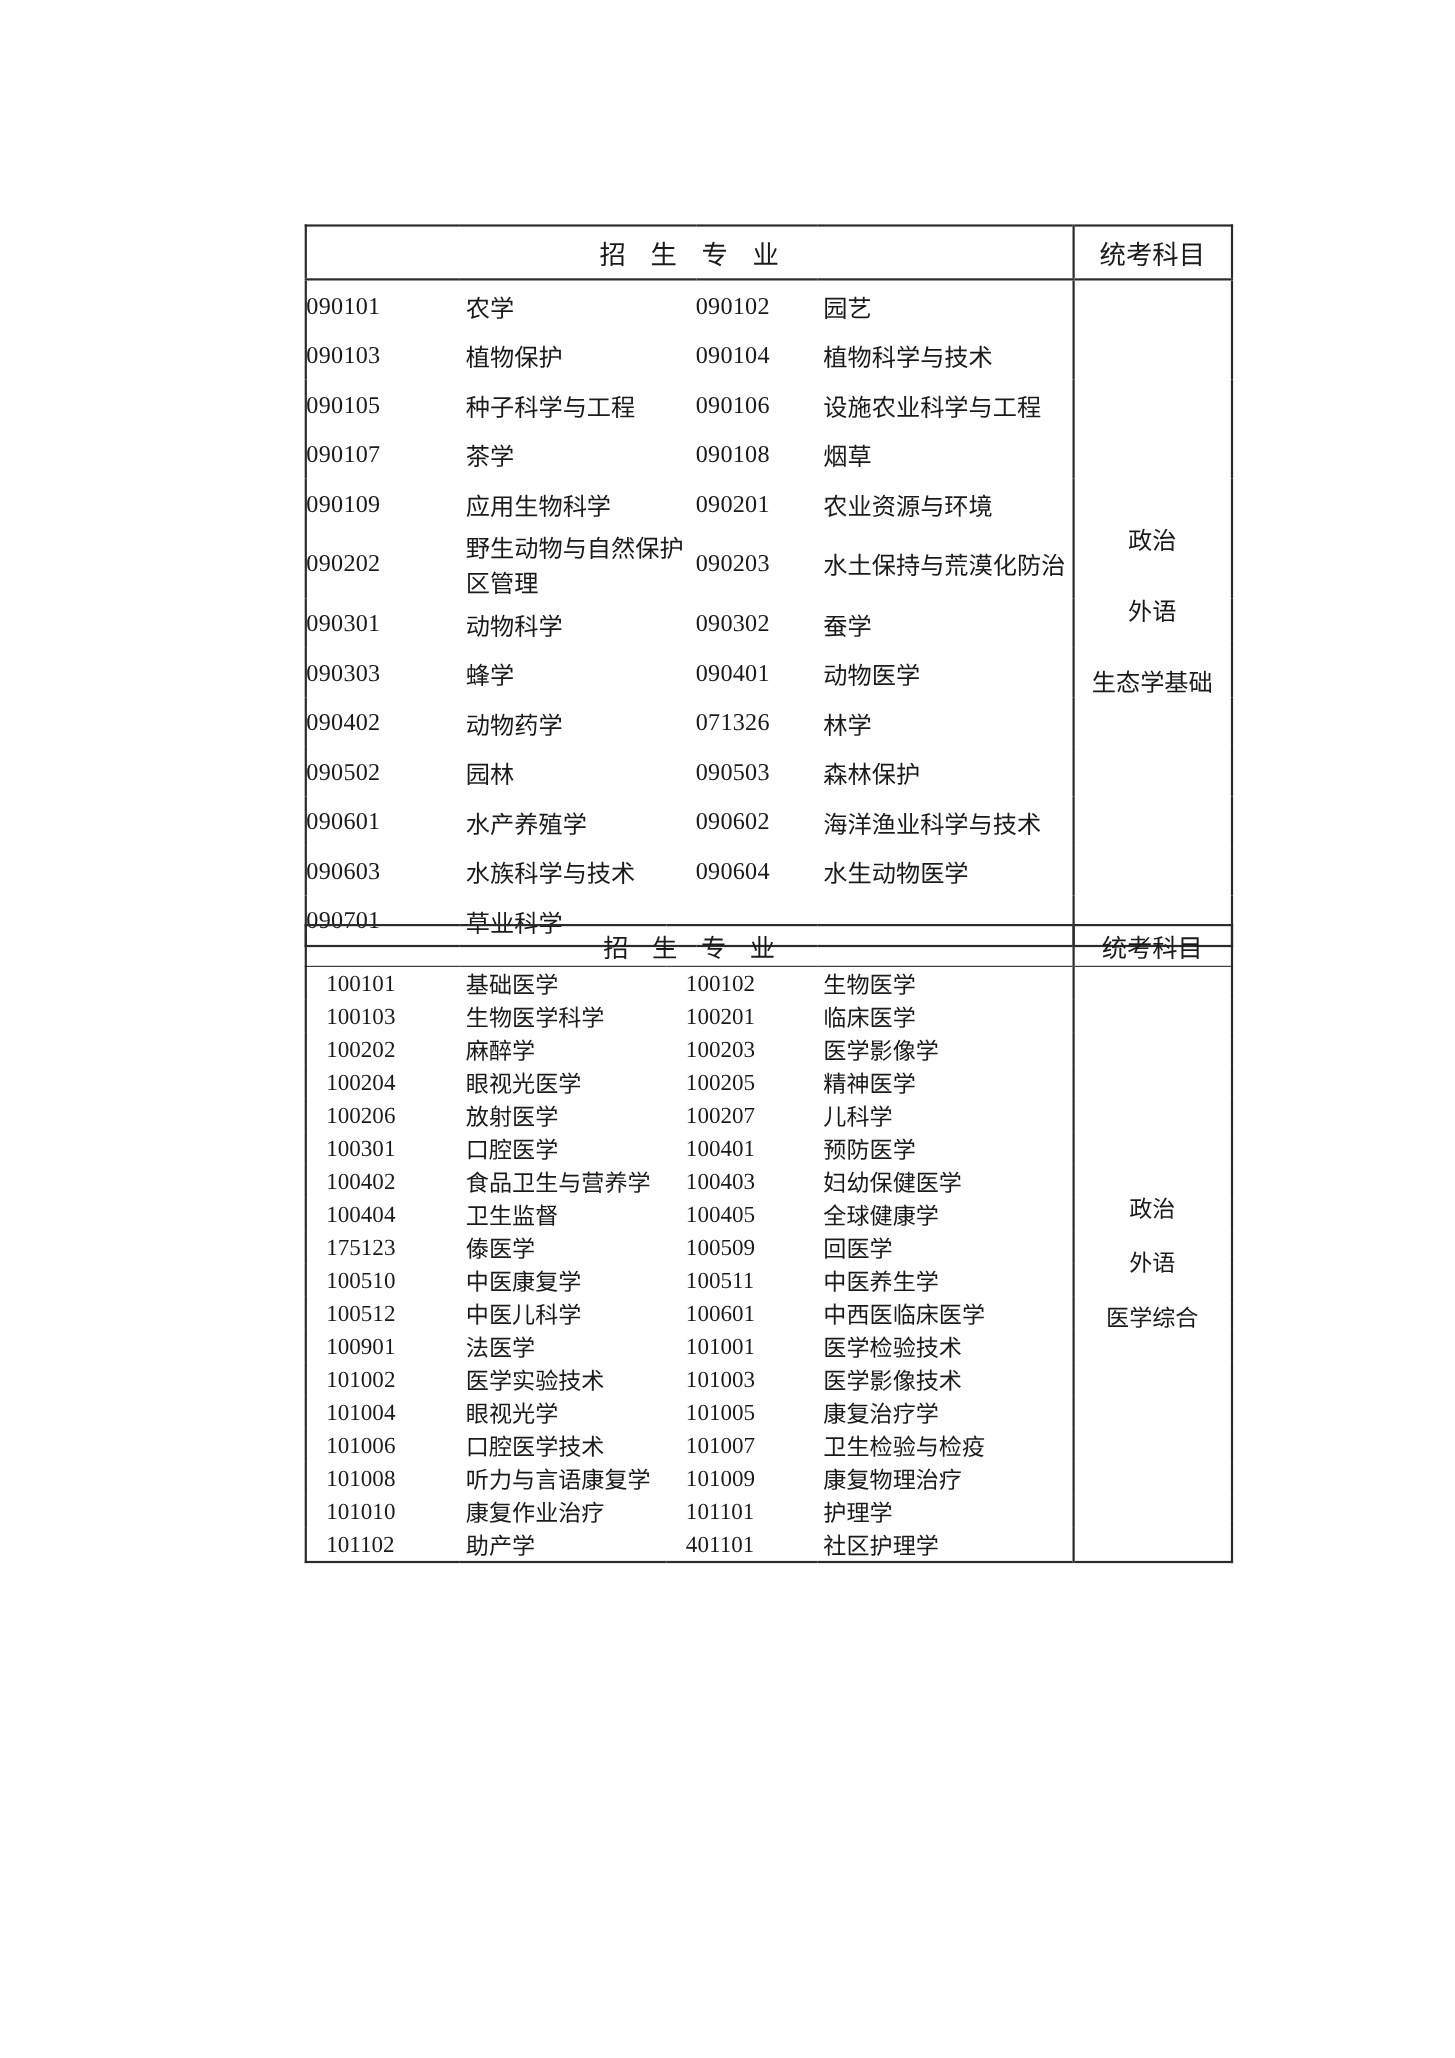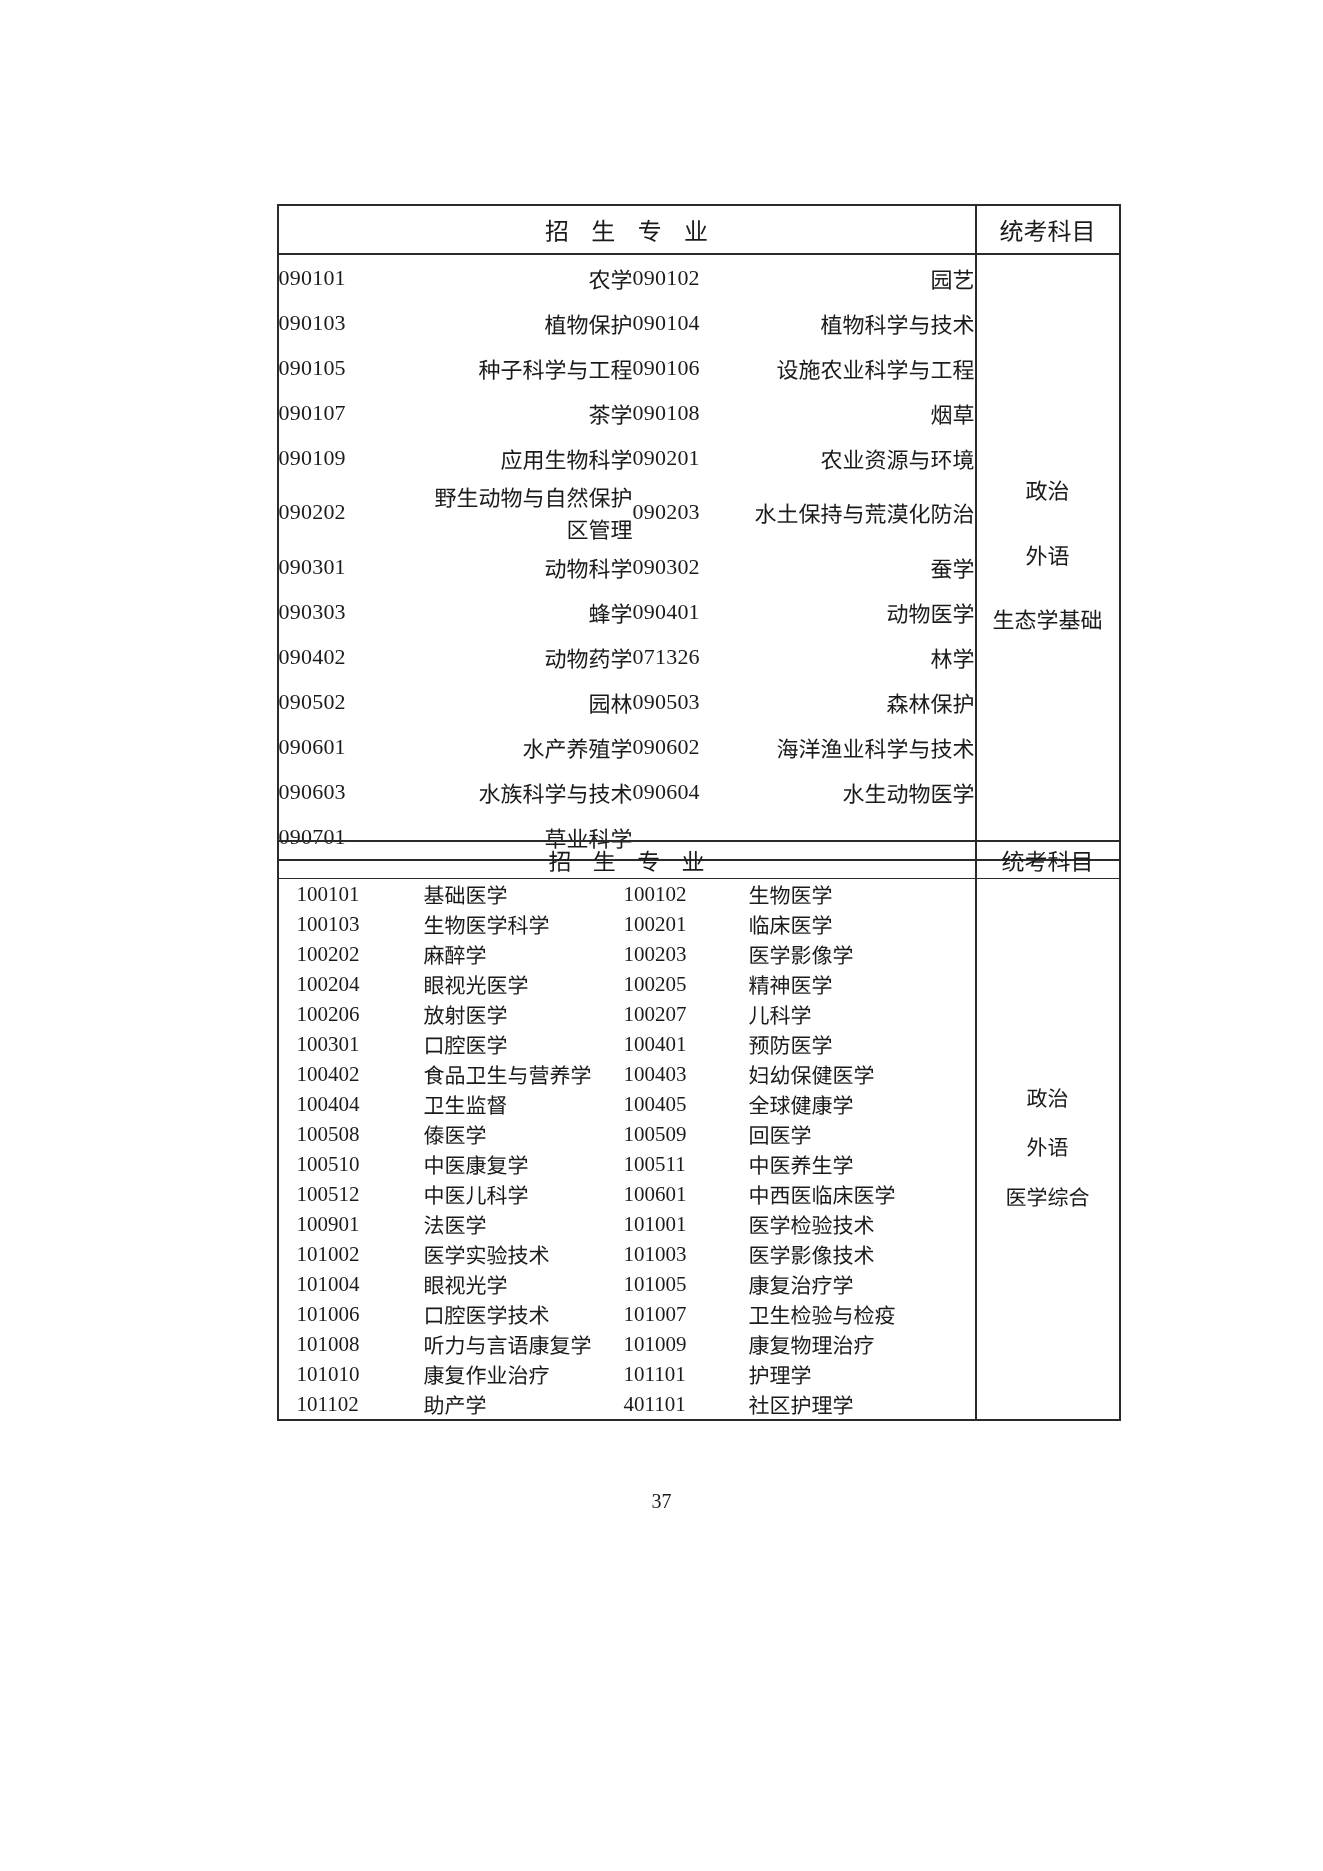--- a/index.html
+++ b/index.html
@@ -62,21 +62,20 @@
   }
   #table-agriculture .body-row td {
     height: 45px;
     font-size: 22px;
   }
   #table-agriculture .c-code {
     letter-spacing: 0.01em;
   }
   #table-agriculture .c-name {
     padding-left: 6px;
-    text-align: right;
   }
   #table-agriculture .c-subject {
     border-left: 2px solid #2b2b2b;
     text-align: center;
     font-size: 23px;
     vertical-align: middle;
   }
   #table-agriculture .subj-line {
     display: block;
     line-height: 2.95;
@@ -314,21 +313,21 @@
           <td class="c-code">100403</td>
           <td class="c-name">妇幼保健医学</td>
         </tr>
         <tr class="body-row">
           <td class="c-code">100404</td>
           <td class="c-name">卫生监督</td>
           <td class="c-code">100405</td>
           <td class="c-name">全球健康学</td>
         </tr>
         <tr class="body-row">
-          <td class="c-code">100508</td>
+          <td class="c-code">175123</td>
           <td class="c-name">傣医学</td>
           <td class="c-code">100509</td>
           <td class="c-name">回医学</td>
         </tr>
         <tr class="body-row">
           <td class="c-code">100510</td>
           <td class="c-name">中医康复学</td>
           <td class="c-code">100511</td>
           <td class="c-name">中医养生学</td>
         </tr>
@@ -376,15 +375,14 @@
         </tr>
         <tr class="body-row">
           <td class="c-code">101102</td>
           <td class="c-name">助产学</td>
           <td class="c-code">401101</td>
           <td class="c-name">社区护理学</td>
         </tr>
       </tbody>
   </table>
 
-  <div id="page-number">37</div>
 
 </div>
 
 </body></html>

